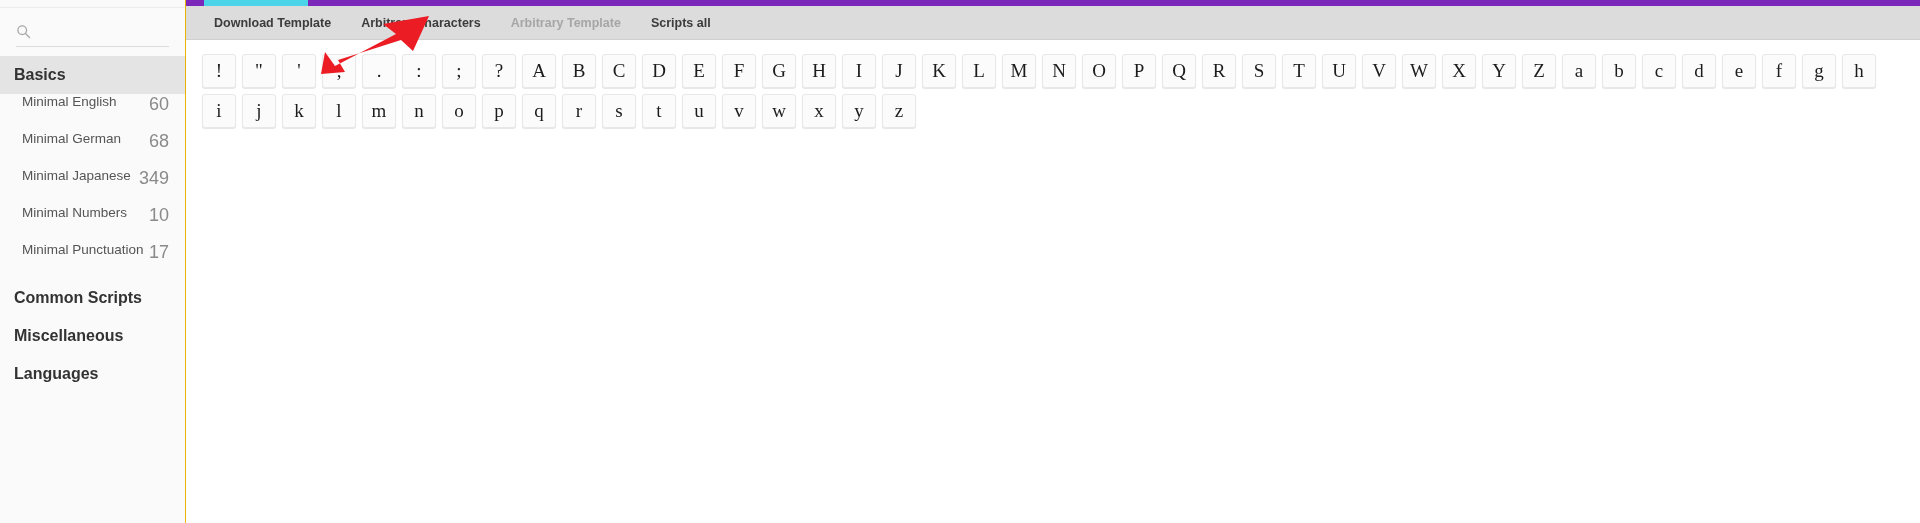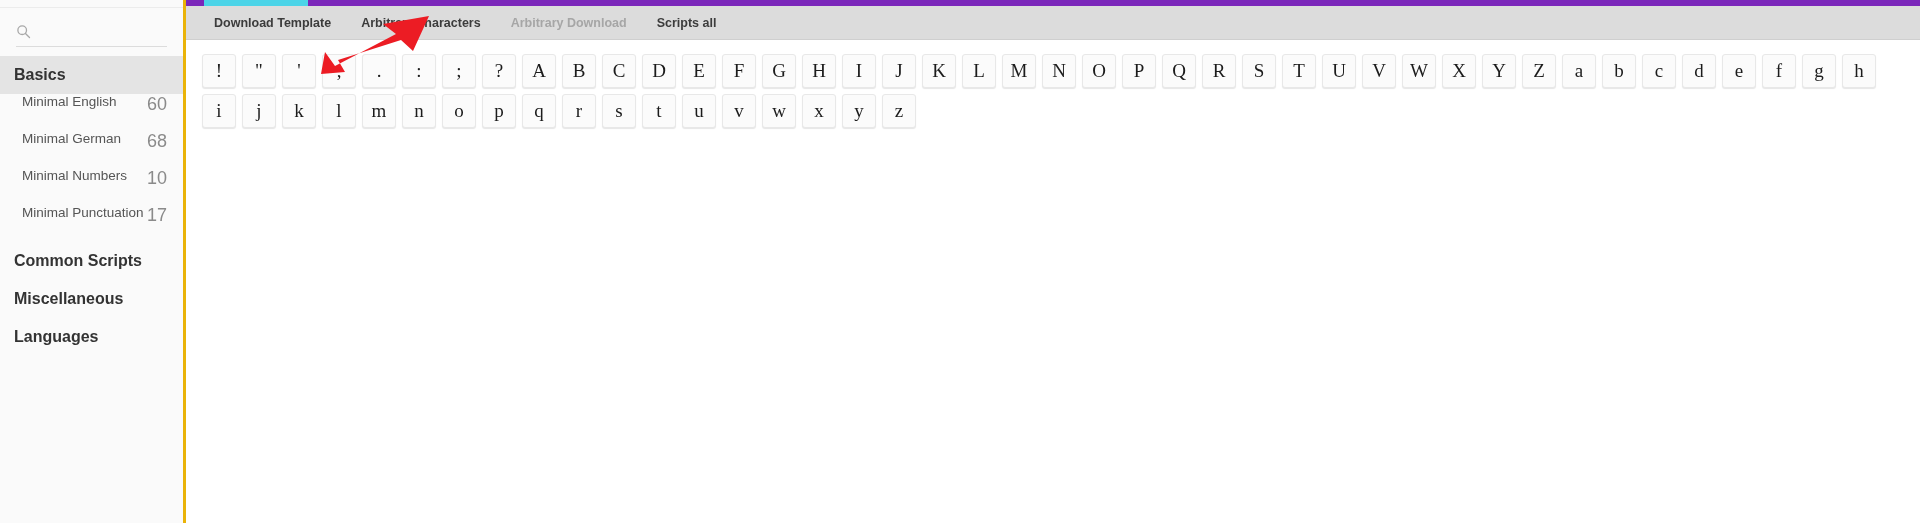--- a/index.html
+++ b/index.html
@@ -15,21 +15,21 @@
     width: 1920px;
     height: 523px;
     display: flex;
   }
 
   
   #sidebar {
     width: 186px;
     height: 523px;
     background: #fafafa;
-    border-right: 3px solid #eab308;
+    border-right: 1px solid #eab308;
     position: relative;
     flex: 0 0 186px;
   }
   .side-topstrip {
     height: 8px;
     background: #fafafa;
     border-bottom: 1px solid #ececec;
   }
   .search-row {
     height: 48px;
@@ -193,20 +193,24 @@
     <div>
       <div class="side-item">
         <span>Minimal English</span>
         <span class="count">60</span>
       </div>
       <div class="side-item">
         <span>Minimal German</span>
         <span class="count">68</span>
       </div>
       <div class="side-item">
+        <span>Minimal Japanese</span>
+        <span class="count">349</span>
+      </div>
+      <div class="side-item">
         <span>Minimal Numbers</span>
         <span class="count">10</span>
       </div>
       <div class="side-item">
         <span>Minimal Punctuation</span>
         <span class="count">17</span>
       </div>
     </div>
 
     <div class="section-header">
@@ -222,21 +226,21 @@
 
   <div id="main">
 
     <div class="accent-bar">
       <div class="tab-underline"></div>
     </div>
 
     <div class="toolbar">
       <button class="tool-btn">Download Template</button>
       <button class="tool-btn">Arbitrary characters</button>
-      <button class="tool-btn disabled">Arbitrary Download</button>
+      <button class="tool-btn disabled">Arbitrary Template</button>
       <button class="tool-btn">Scripts all</button>
     </div>
 
     <div class="grid-area">
       <div class="glyph-grid" id="glyph-grid">
           <div class="glyph-tile">!</div>
           <div class="glyph-tile">"</div>
           <div class="glyph-tile">'</div>
           <div class="glyph-tile">,</div>
           <div class="glyph-tile">.</div>

